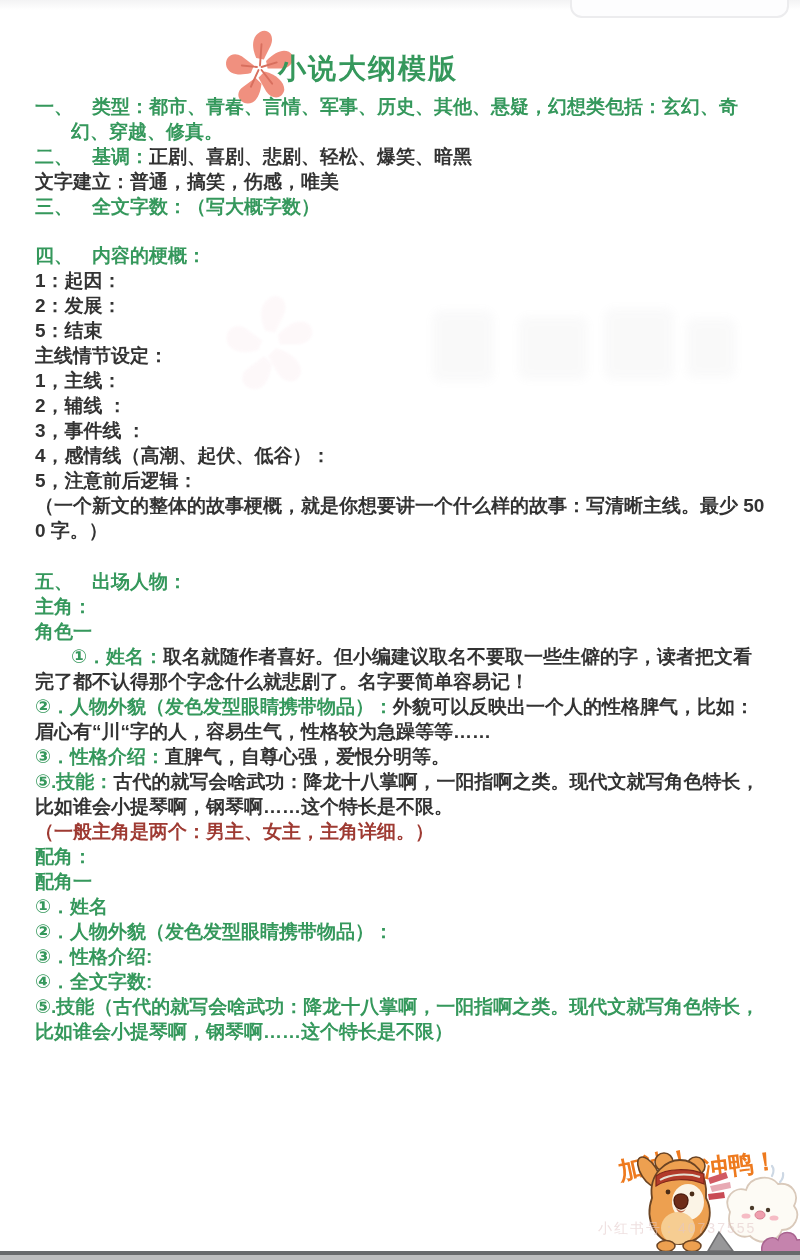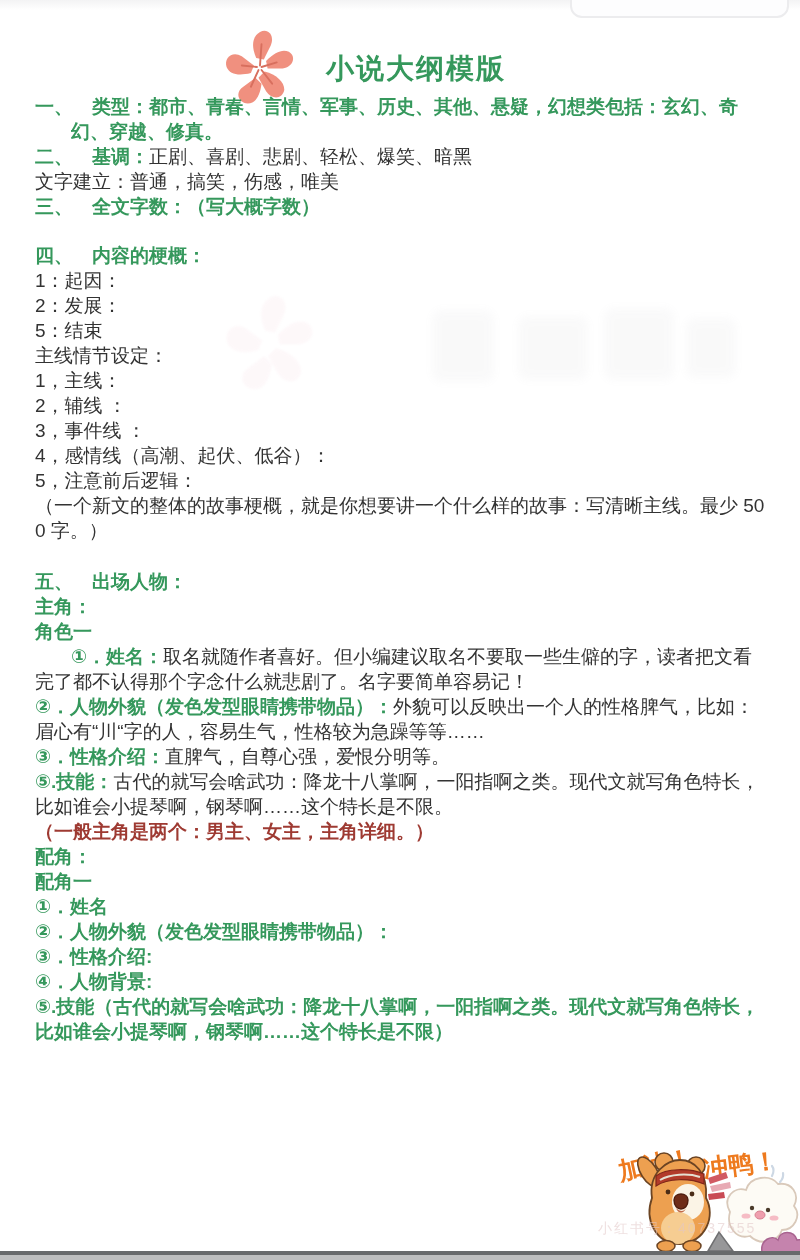--- a/index.html
+++ b/index.html
@@ -18,38 +18,38 @@
   
   .top-fade{position:absolute;top:0;left:0;width:800px;height:10px;
     background:linear-gradient(#f3f3f4,#ffffff);}
   .top-right-card{position:absolute;top:-14px;left:570px;width:215px;height:28px;
     border:2px solid #ececee;border-radius:12px;background:#fdfdfe;}
   
   .header{position:absolute;top:40px;left:0;width:800px;height:60px;}
   .flower{position:absolute;left:222px;top:-14px;width:76px;height:82px;}
   .page-title{
     position:absolute;left:0;top:10px;width:736px;text-align:center;
-    color:var(--c-green);font-size:28px;font-weight:bold;letter-spacing:2px;padding-left:48px;
+    color:var(--c-green);font-size:28px;font-weight:bold;letter-spacing:2px;
   }
   
   .ghost{position:absolute;pointer-events:none;}
   .ghost-flower{left:220px;top:290px;width:100px;height:105px;opacity:.07;filter:blur(1px);}
   .ghost-blob{background:#9a9aa0;opacity:.05;filter:blur(4px);border-radius:10px;}
   
   .doc{
     position:absolute;left:35px;top:94px;width:733px;
     font-size:19px;line-height:25px;
   }
   .doc p{margin:0;}
   .line{min-height:25px;word-break:break-all;}
   .ind1{margin-left:36px;}
   .fi{text-indent:36px;}
   .hang{padding-left:36px;text-indent:-36px;}
   .seg-green{color:var(--c-green);font-weight:bold;}
-  .seg-black{color:var(--c-black);font-weight:normal;}
+  .seg-black{color:var(--c-black);font-weight:bold;}
   .seg-red{color:var(--c-red);font-weight:bold;}
   
   .cheer{
     position:absolute;top:1148px;right:-8px;width:190px;
     color:var(--c-orange);font-weight:bold;font-size:25px;white-space:nowrap;
     text-shadow:0 0 2px #fff,0 0 4px #fff;
   }
   .cheer .c1{display:inline-block;transform:rotate(-12deg);}
   .cheer .c2{display:inline-block;transform:rotate(-7deg);margin-left:10px;}
   .mascots{position:absolute;right:0;bottom:8px;width:178px;height:132px;}
@@ -125,21 +125,21 @@
     <p class="line fi"><span class="seg-green">①．姓名：</span><span class="seg-black">取名就随作者喜好。但小编建议取名不要取一些生僻的字，读者把文看完了都不认得那个字念什么就悲剧了。名字要简单容易记！</span></p>
     <p class="line"><span class="seg-green">②．人物外貌（发色发型眼睛携带物品）：</span><span class="seg-black">外貌可以反映出一个人的性格脾气，比如：眉心有“川“字的人，容易生气，性格较为急躁等等……</span></p>
     <p class="line"><span class="seg-green">③．性格介绍：</span><span class="seg-black">直脾气，自尊心强，爱恨分明等。</span></p>
     <p class="line"><span class="seg-green">⑤.技能：</span><span class="seg-black">古代的就写会啥武功：降龙十八掌啊，一阳指啊之类。现代文就写角色特长，比如谁会小提琴啊，钢琴啊……这个特长是不限。</span></p>
     <p class="line"><span class="seg-red">（一般主角是两个：男主、女主，主角详细。）</span></p>
     <p class="line"><span class="seg-green">配角：</span></p>
     <p class="line ind1"><span class="seg-green">配角一</span></p>
     <p class="line"><span class="seg-green">①．姓名</span></p>
     <p class="line"><span class="seg-green">②．人物外貌（发色发型眼睛携带物品）：</span></p>
     <p class="line"><span class="seg-green">③．性格介绍:</span></p>
-    <p class="line"><span class="seg-green">④．人物背景:</span></p>
+    <p class="line"><span class="seg-green">④．全文字数:</span></p>
     <p class="line"><span class="seg-green">⑤.技能（古代的就写会啥武功：降龙十八掌啊，一阳指啊之类。现代文就写角色特长，比如谁会小提琴啊，钢琴啊……这个特长是不限）</span></p>
   </div>
 
 <div class="cheer">
   <span class="c1">加油！</span><span class="c2">冲鸭！</span>
 </div>
 
 <div class="xhs-watermark">小红书号：40737555</div>
 
 <svg class="mascots" viewBox="0 0 178 132">

